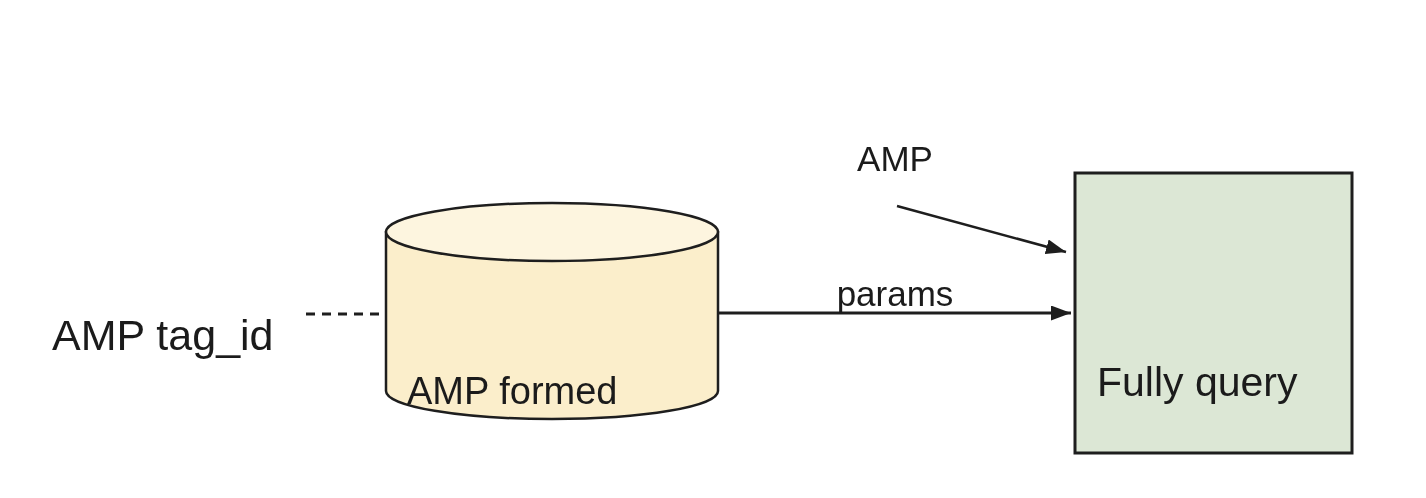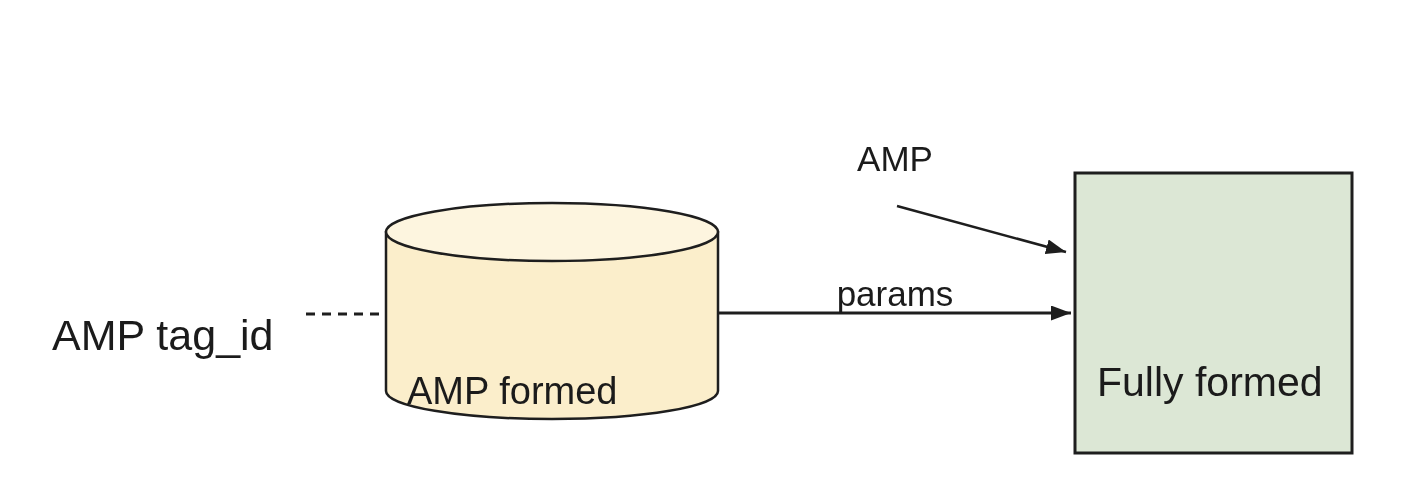--- a/index.html
+++ b/index.html
@@ -90,17 +90,17 @@
     <div>AMP formed</div>
     
   </div>
 
   <div class="label" id="lbl-annotation">
     <div>AMP</div>
     <div>params</div>
   </div>
 
   <div class="label" id="lbl-box">
-    <div>Fully formed</div>
+    <div>Fully query</div>
     
   </div>
 
 </div>
 
 </body></html>

